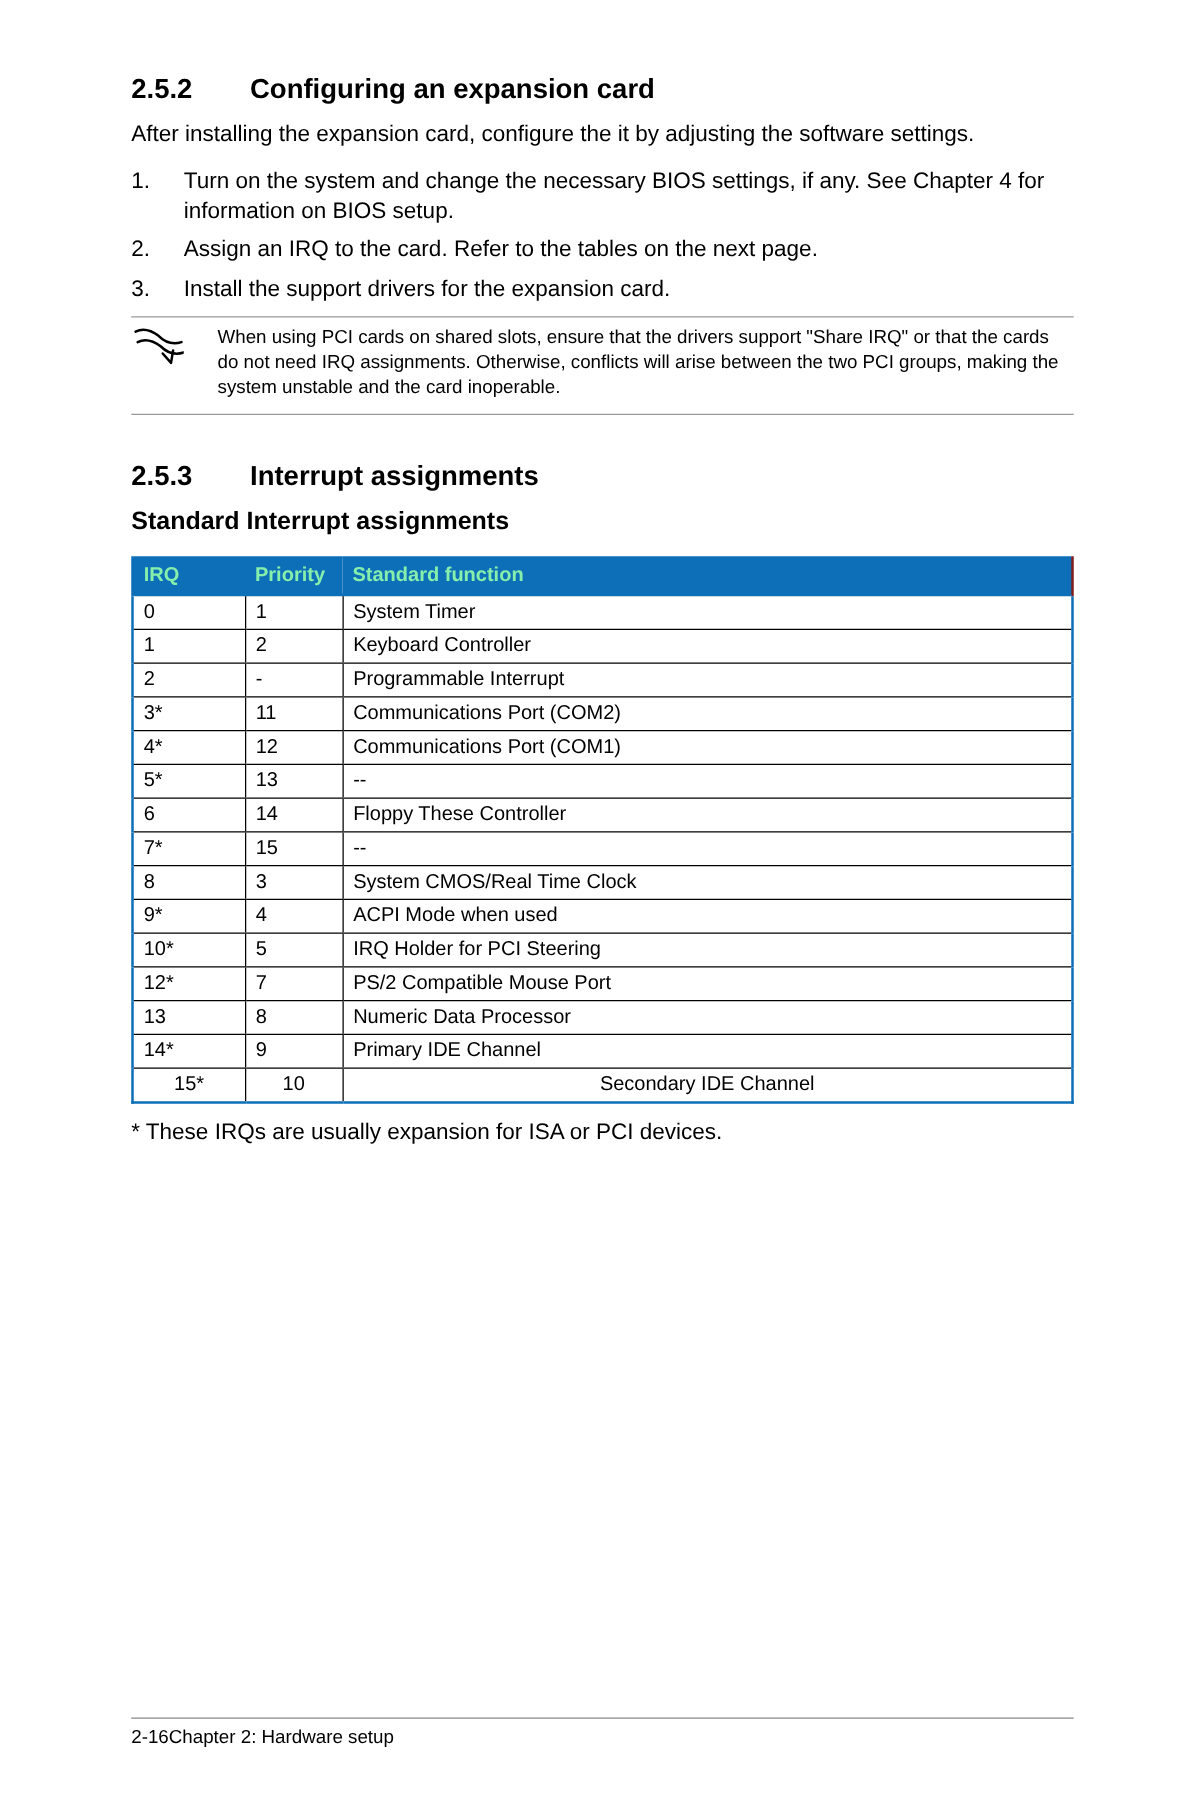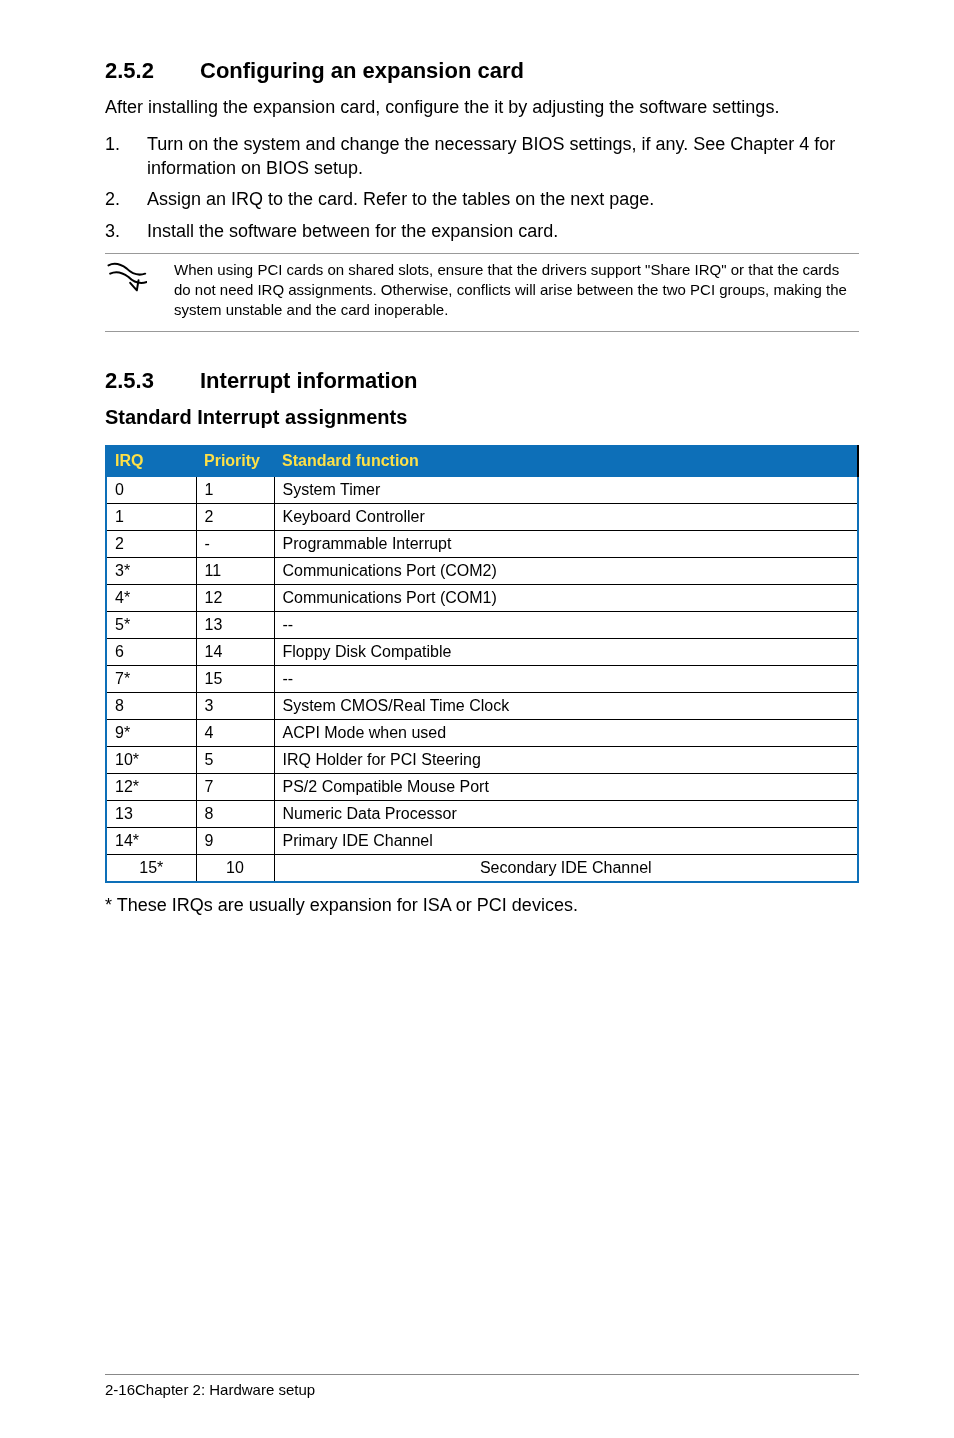--- a/index.html
+++ b/index.html
@@ -76,32 +76,32 @@
     font-weight: bold;
     margin-bottom: 16px;
   }
   table.irq {
     width: 100%;
     border-collapse: collapse;
     margin-bottom: 12px;
   }
   table.irq th {
     background: #0d6fb8;
-    color: #fde047;
+    color: #86efac;
     text-align: left;
     font-size: 16px;
     font-weight: bold;
     padding: 5px 8px;
     border: none;
   }
   table.irq th:first-child {
     border-left: 2px solid #0d6fb8;
   }
   table.irq th:last-child {
-    border-right: 2px solid #000000;
+    border-right: 2px solid #7f1d1d;
     margin-top: 37px;
   }
   table.irq thead tr {
     border-top: 2px solid #0d6fb8;
     border-bottom: 2px solid #0d6fb8;
   }
   table.irq td {
     font-size: 16px;
     padding: 4px 8px;
     border-bottom: 1px solid #000;
@@ -147,37 +147,37 @@
     <li>
         <span class="snum">1.</span>
         <span>Turn on the system and change the necessary BIOS settings, if any. See Chapter 4 for information on BIOS setup.</span>
       </li>
     <li>
         <span class="snum">2.</span>
         <span>Assign an IRQ to the card. Refer to the tables on the next page.</span>
       </li>
     <li>
         <span class="snum">3.</span>
-        <span>Install the software between for the expansion card.</span>
+        <span>Install the support drivers for the expansion card.</span>
       </li>
   </ol>
 
   <div class="note-box">
     <div class="note-icon">
       <svg viewBox="0 0 50 36">
         <path d="M 4 4 Q 14 -1 26 8 Q 36 18 48 14" stroke="#000" stroke-width="2.4" fill="none" stroke-linecap="round"></path>
         <path d="M 6 14 Q 16 9 28 18 Q 38 28 50 24" stroke="#000" stroke-width="2.4" fill="none" stroke-linecap="round"></path>
         <path d="M 40 22 L 38 34 L 30 25" stroke="#000" stroke-width="2.4" fill="none" stroke-linecap="round" stroke-linejoin="round"></path>
       </svg>
     </div>
     <div class="note-text">When using PCI cards on shared slots, ensure that the drivers support "Share IRQ" or that the cards do not need IRQ assignments. Otherwise, conflicts will arise between the two PCI groups, making the system unstable and the card inoperable.</div>
   </div>
 
   <h2 class="sub">
-    <span class="num">2.5.3</span><span>Interrupt information</span>
+    <span class="num">2.5.3</span><span>Interrupt assignments</span>
   </h2>
 
   <h3 class="subsub">Standard Interrupt assignments</h3>
 
   <table class="irq">
     <colgroup>
       <col class="col-irq">
         <col class="col-pri">
         <col>
     </colgroup>
@@ -215,21 +215,21 @@
           <td>Communications Port (COM1)</td>
         </tr>
         <tr>
           <td>5*</td>
           <td>13</td>
           <td>--</td>
         </tr>
         <tr>
           <td>6</td>
           <td>14</td>
-          <td>Floppy Disk Compatible</td>
+          <td>Floppy These Controller</td>
         </tr>
         <tr>
           <td>7*</td>
           <td>15</td>
           <td>--</td>
         </tr>
         <tr>
           <td>8</td>
           <td>3</td>
           <td>System CMOS/Real Time Clock</td>

